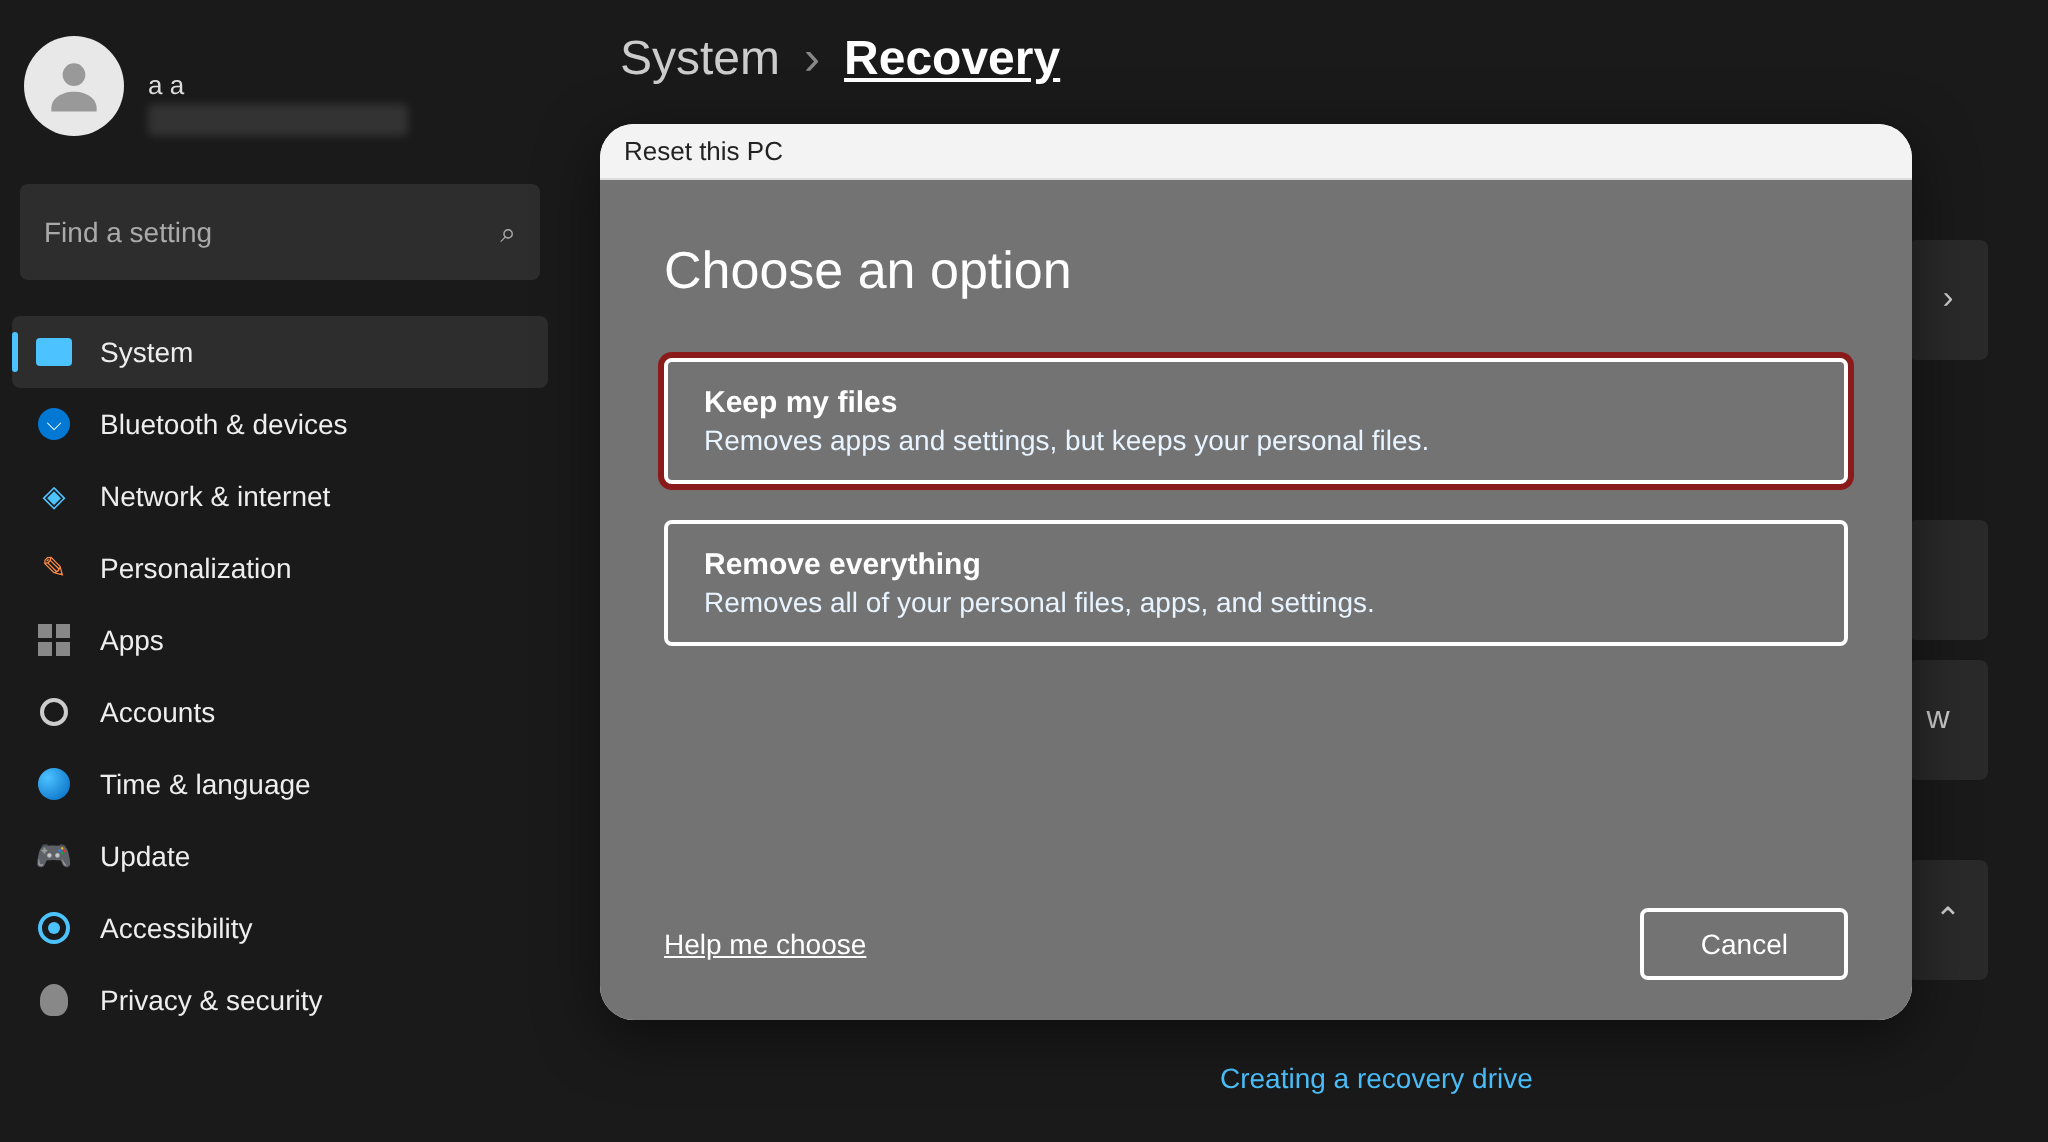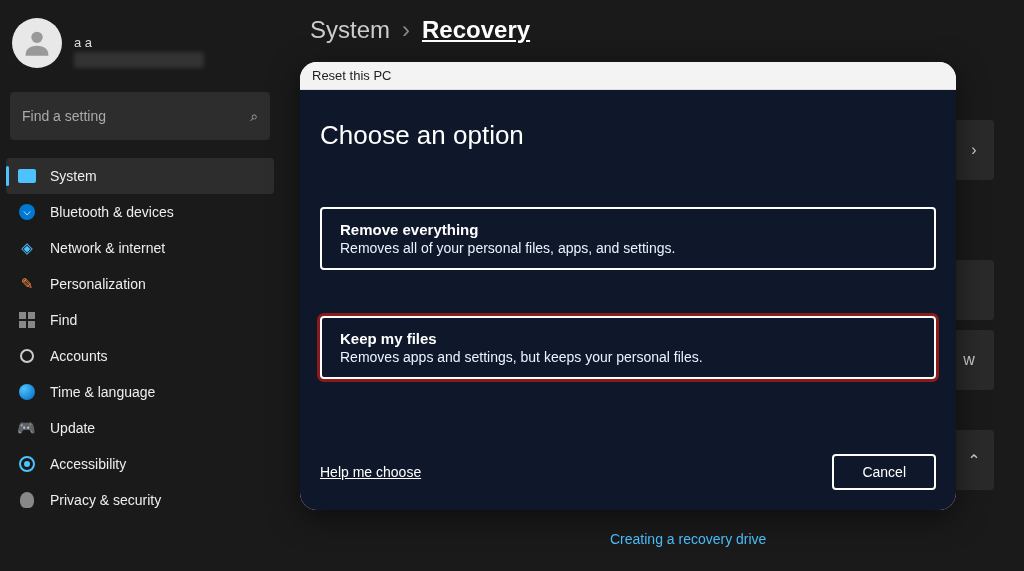--- a/index.html
+++ b/index.html
@@ -35,21 +35,21 @@
     
     .card-row { position: absolute; right: 30px; top: 120px; width: 40px; height: 60px; background: #2a2a2a; border-radius: 4px; display: flex; align-items: center; justify-content: center; color: #ccc; }
     .card-row2 { position: absolute; right: 30px; top: 260px; width: 40px; height: 60px; background: #2a2a2a; border-radius: 4px; }
     .card-row3 { position: absolute; right: 30px; top: 330px; width: 40px; height: 60px; background: #2a2a2a; border-radius: 4px; display: flex; align-items: center; justify-content: center; color: #ccc; padding-right: 10px; }
     .card-row4 { position: absolute; right: 30px; top: 430px; width: 40px; height: 60px; background: #2a2a2a; border-radius: 4px; display: flex; align-items: center; justify-content: center; color: #ccc; }
     
     .link-row { position: absolute; left: 330px; bottom: 24px; color: #4cc2ff; font-size: 14px; }
     
     .modal { position: absolute; left: 300px; top: 62px; width: 656px; height: 448px; background: #fff; border-radius: 17px; overflow: hidden; box-shadow: 0 8px 30px rgba(0,0,0,0.5); }
     .modal-title-bar { background: #f3f3f3; padding: 6px 12px; font-size: 13px; color: #222; border-bottom: 1px solid #ddd; }
-    .modal-body { background: #0f172a; height: calc(100% - 28px); padding: 30px 20px 20px; color: #fff; display: flex; flex-direction: column; gap: 28px; }
+    .modal-body { background: #737373; height: calc(100% - 28px); padding: 30px 32px 20px; color: #fff; display: flex; flex-direction: column; }
     .modal-heading { font-size: 26px; font-weight: 400; margin-bottom: 28px; color: #fff; }
     
     .option-btn { border: 2px solid #fff; border-radius: 4px; padding: 12px 18px; margin-bottom: 18px; cursor: pointer; background: transparent; text-align: left; color: #fff; width: 100%; }
     .option-btn.highlighted { box-shadow: 0 0 0 3px #8b1a1a; }
     .option-title { font-size: 15px; font-weight: 600; display: block; margin-bottom: 2px; }
     .option-desc { font-size: 14px; font-weight: 400; color: #e8f4ff; }
     
     .modal-footer { margin-top: auto; display: flex; justify-content: space-between; align-items: center; }
     .help-link { color: #fff; text-decoration: underline; font-size: 14px; cursor: pointer; }
     .cancel-btn { border: 2px solid #fff; background: transparent; color: #fff; padding: 8px 28px; font-size: 14px; border-radius: 4px; cursor: pointer; }
@@ -114,21 +114,21 @@
       </div>
       <div class="nav-item">
         <span class="nav-icon">
             <span class="icon-apps">
               <span></span>
               <span></span>
               <span></span>
               <span></span>
             </span>
           </span>
-        <span>Find</span>
+        <span>Apps</span>
       </div>
       <div class="nav-item">
         <span class="nav-icon">
             <span class="icon-acc"></span>
           </span>
         <span>Accounts</span>
       </div>
       <div class="nav-item">
         <span class="nav-icon">
             <span class="icon-time"></span>
@@ -174,28 +174,28 @@
 
     <a class="link-row">Creating a recovery drive</a>
   </main>
 </div>
 
 <div class="modal">
   <div class="modal-title-bar">Reset this PC</div>
   <div class="modal-body">
     <h2 class="modal-heading">Choose an option</h2>
 
+    <button class="option-btn highlighted">
+      <span class="option-title">Keep my files</span>
+      <span class="option-desc">Removes apps and settings, but keeps your personal files.</span>
+    </button>
+
     <button class="option-btn">
       <span class="option-title">Remove everything</span>
       <span class="option-desc">Removes all of your personal files, apps, and settings.</span>
     </button>
 
-    <button class="option-btn highlighted">
-      <span class="option-title">Keep my files</span>
-      <span class="option-desc">Removes apps and settings, but keeps your personal files.</span>
-    </button>
-
     <div class="modal-footer">
       <a class="help-link">Help me choose</a>
       <button class="cancel-btn">Cancel</button>
     </div>
   </div>
 </div>
 
 </body></html>

